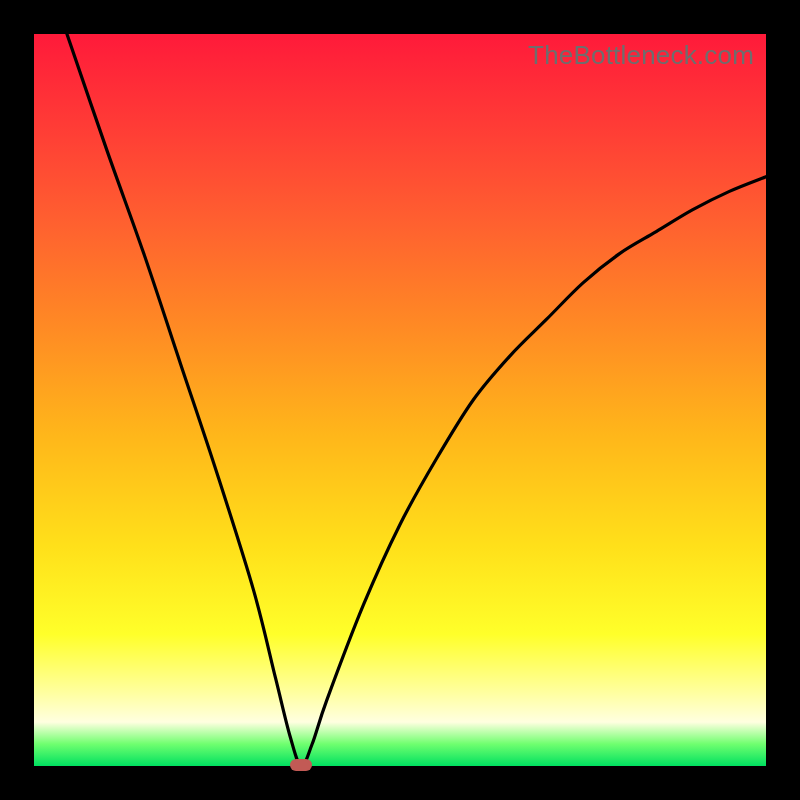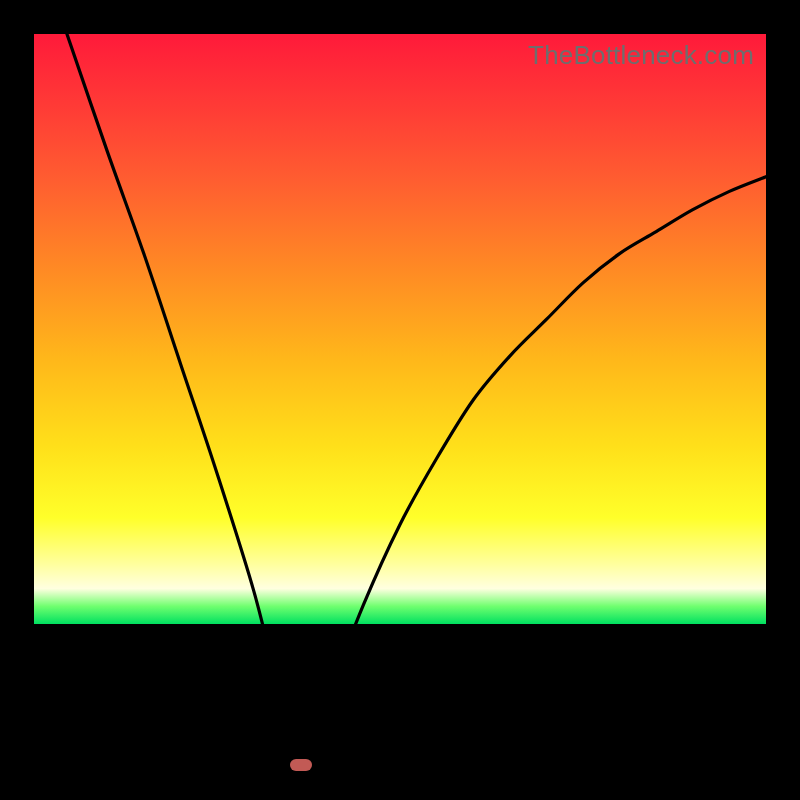--- a/index.html
+++ b/index.html
@@ -8,21 +8,21 @@
     position: relative;
     width: 800px;
     height: 800px;
     background: #000;
   }
   .plot-area {
     position: absolute;
     left: 34px;
     top: 34px;
     width: 732px;
-    height: 590px;
+    height: 732px;
     background: linear-gradient(to bottom,
       #ff1a3a 0%,
       #ff3a36 12%,
       #ff5e30 25%,
       #ff8a24 40%,
       #ffb71a 55%,
       #ffe01a 70%,
       #ffff2a 82%,
       #ffffa0 90%,
       #ffffe0 94%,

